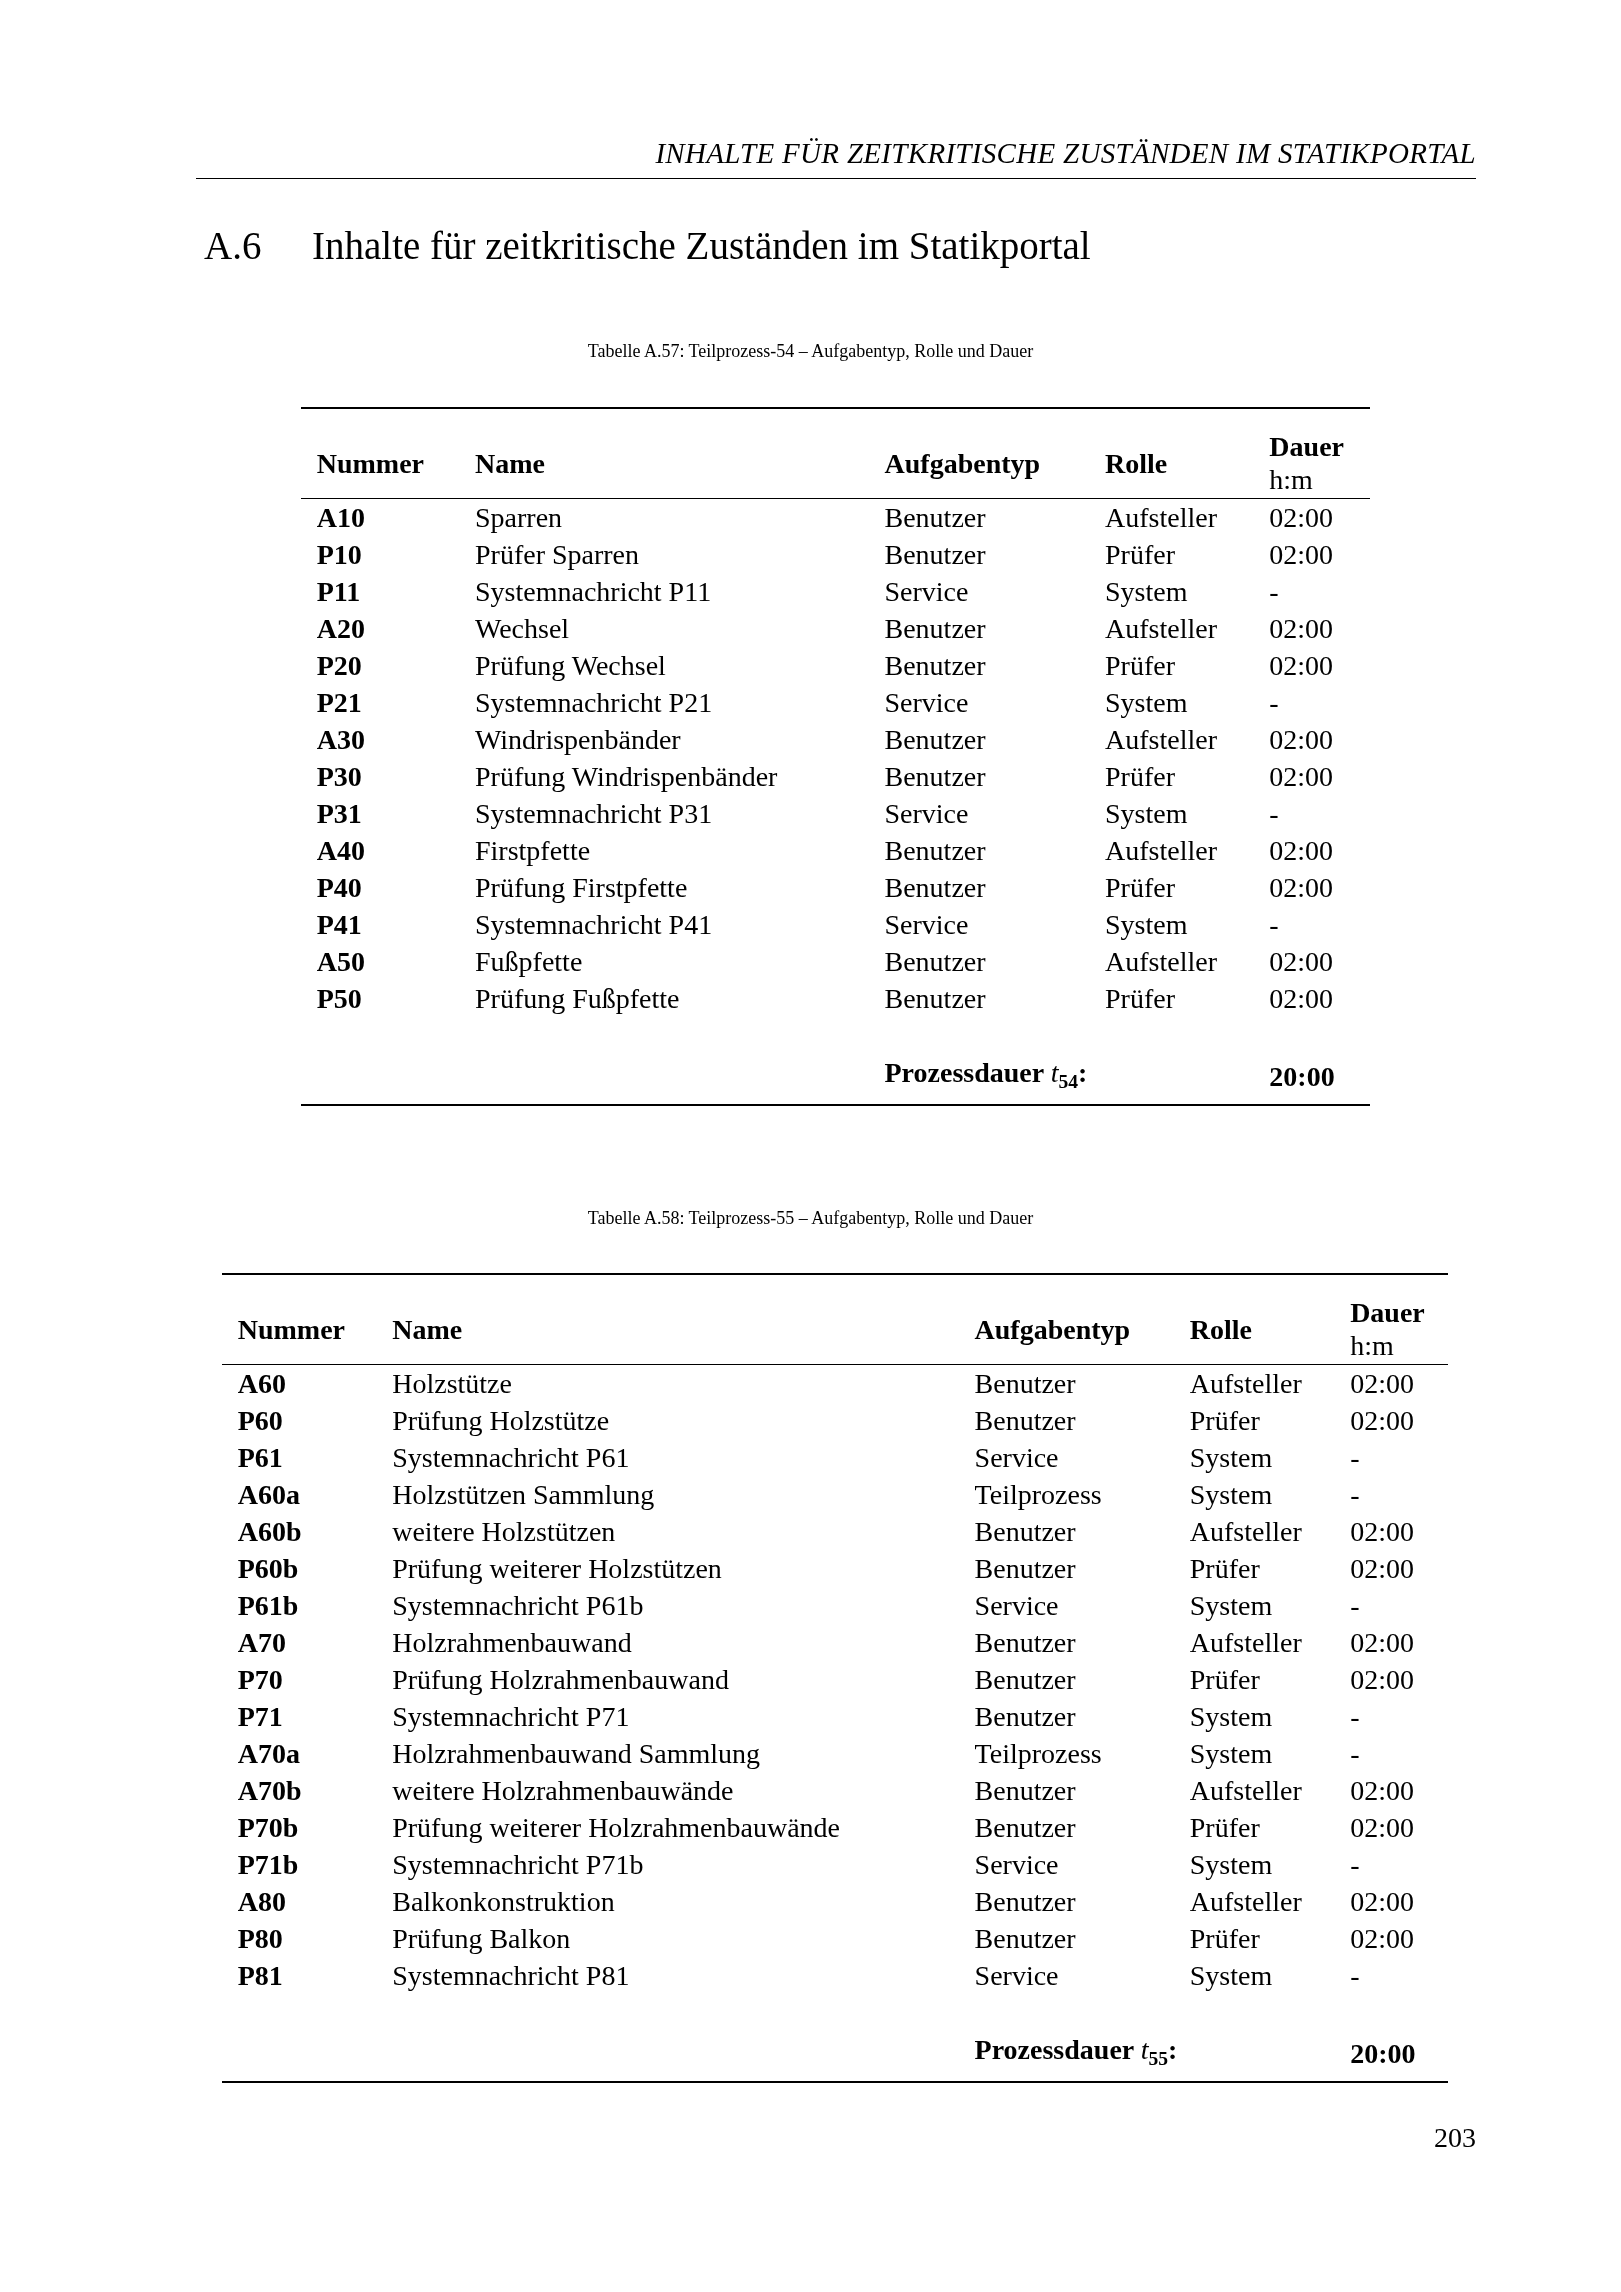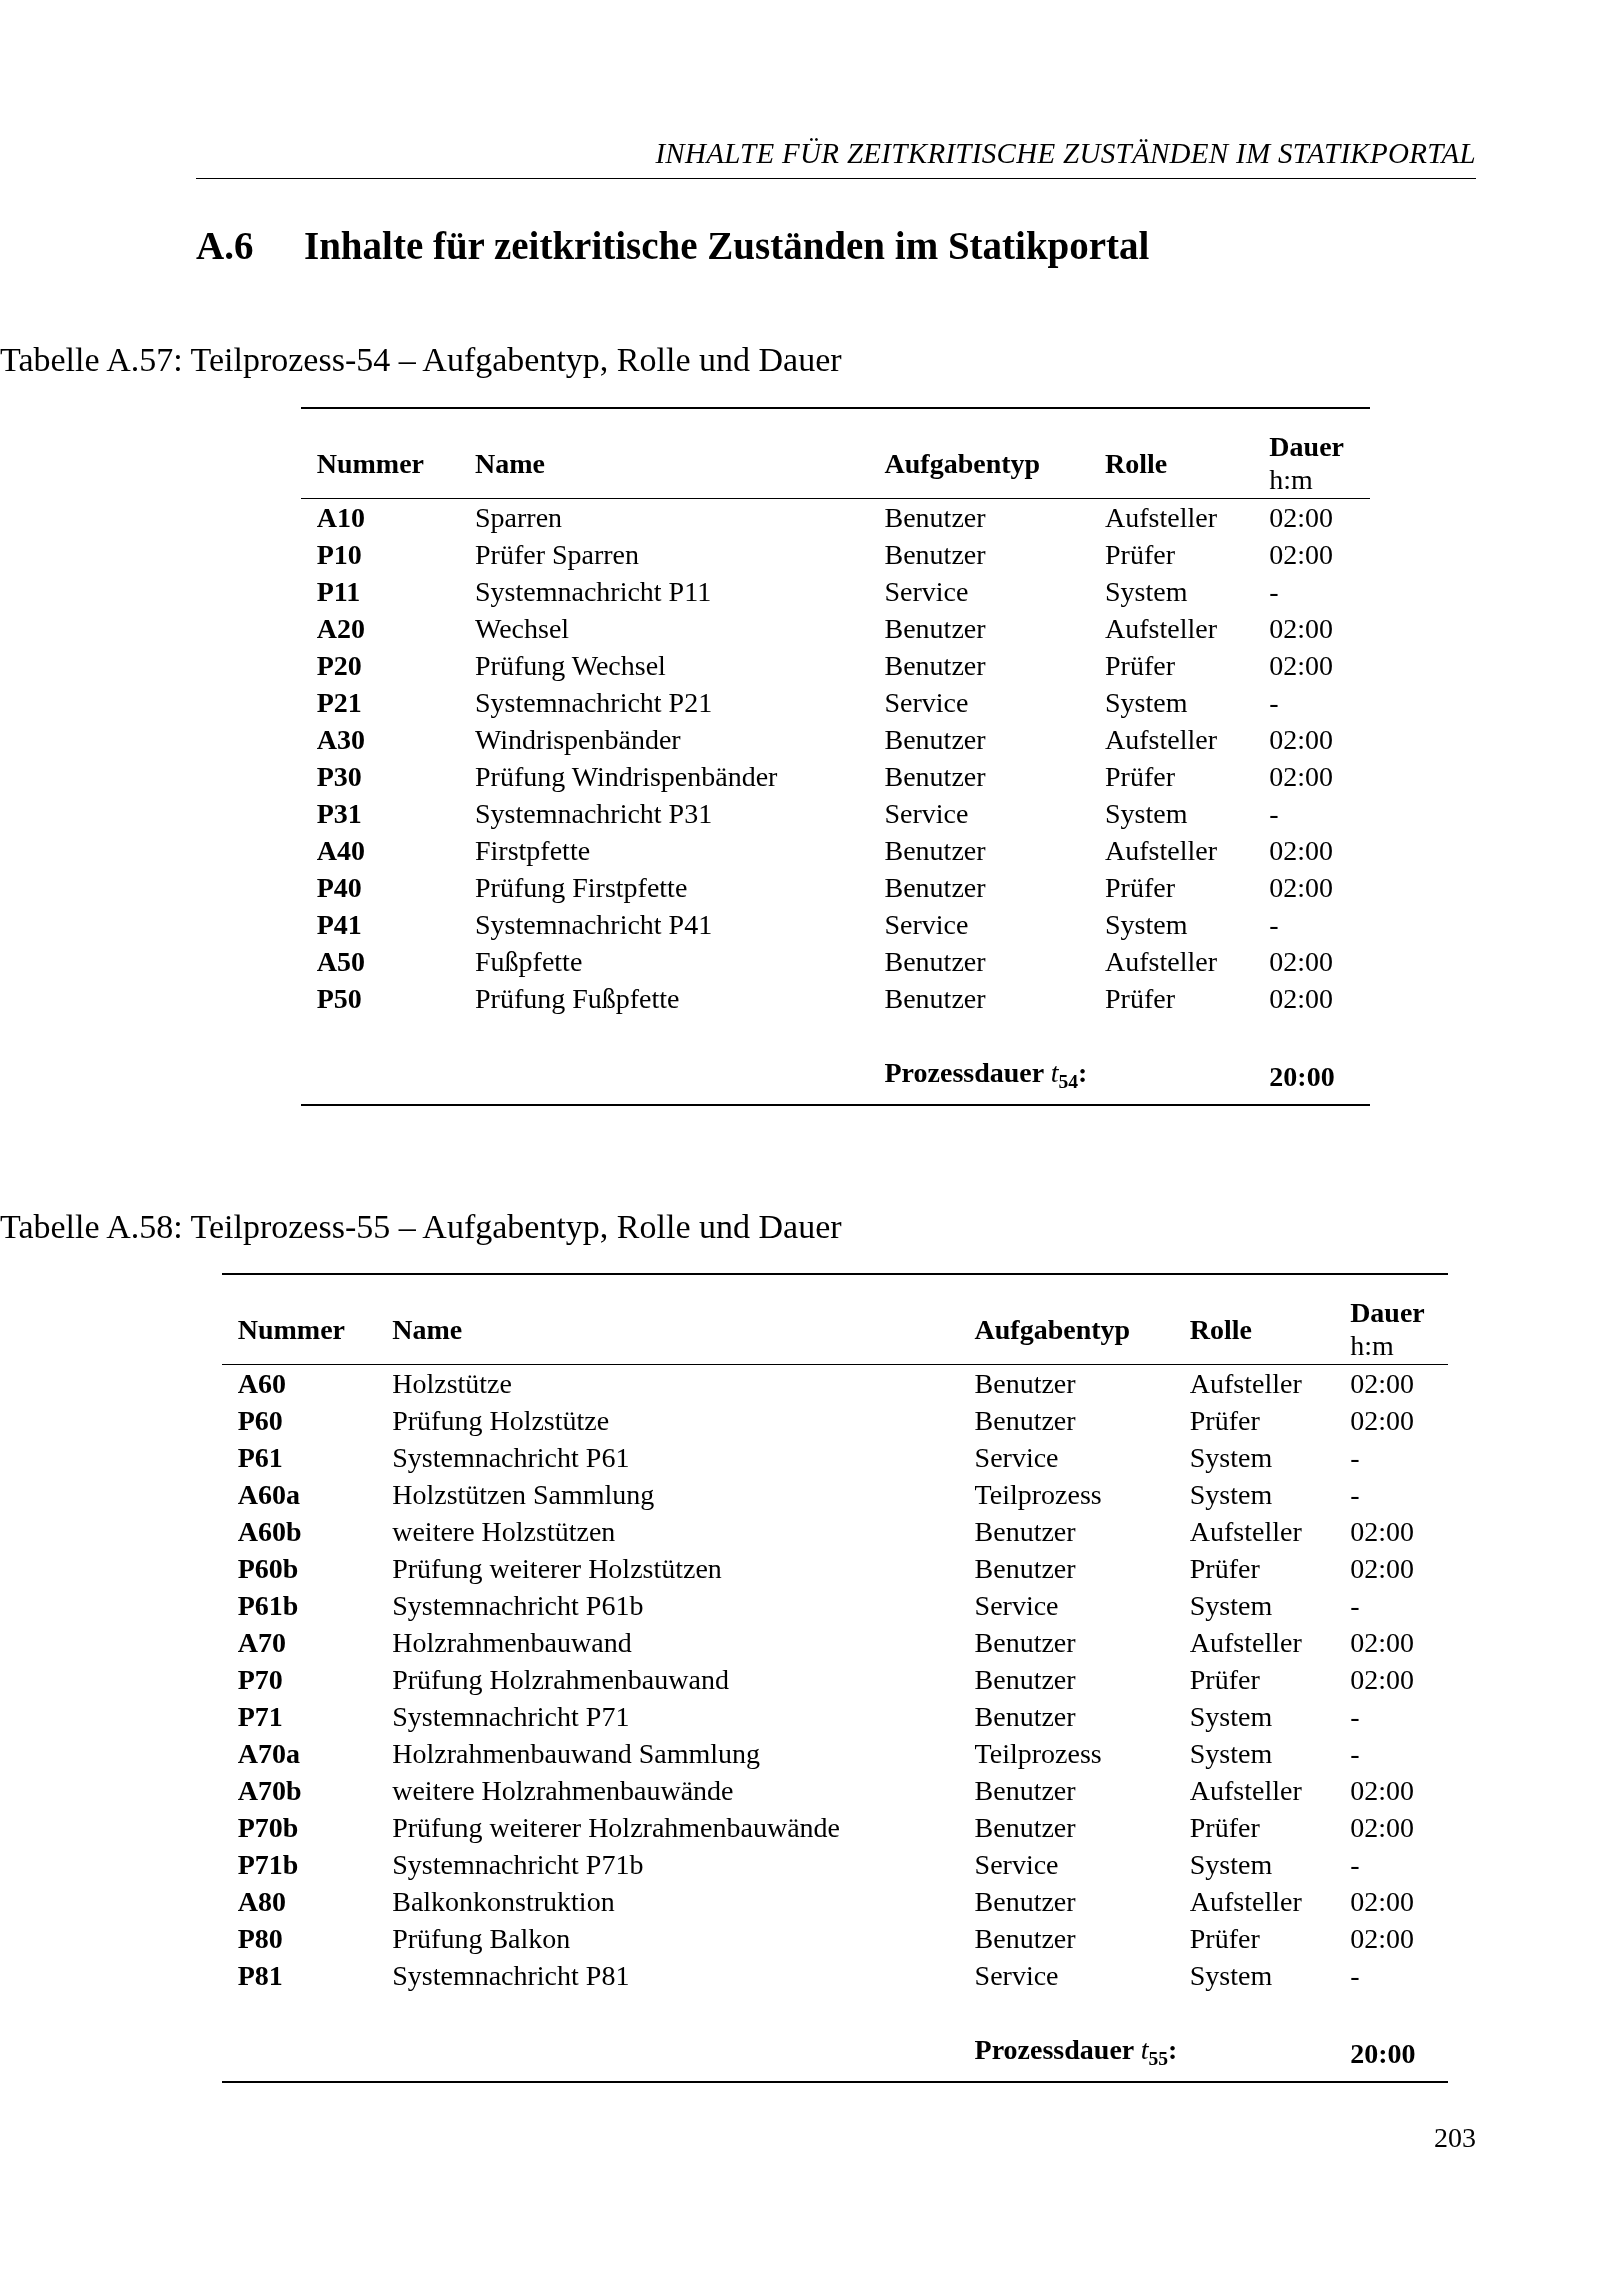--- a/index.html
+++ b/index.html
@@ -1,23 +1,23 @@
 <!DOCTYPE html>
 <html><head>
 <meta charset="utf-8">
 <style>
   html, body { margin:0; padding:0; background:#fff; }
   body { width:1621px; height:2293px; position:relative; overflow:hidden;
          font-family:"Liberation Serif","DejaVu Serif",serif; color:#000; }
   .running-head { position:absolute; left:196px; right:145px; top:137px;
          font-style:italic; font-size:29px; text-align:right; letter-spacing:0.3px; }
   .head-rule { position:absolute; left:196px; right:145px; top:178px; border-top:1.5px solid #000; }
-  .section-title { position:absolute; left:196px; top:223px; font-size:39px; font-weight:bold; }
+  .section-title { position:absolute; left:204px; top:223px; font-size:39px; font-weight:normal; }
   .section-title .num { display:inline-block; width:108px; }
-  .caption { position:absolute; left:0; width:1621px; font-size:34px; }
+  .caption { position:absolute; left:0; width:1621px; text-align:center; font-size:18px; }
   table.tab { position:absolute; border-collapse:collapse; font-size:28px; }
   table.tab td, table.tab th { padding:0 0 0 15.7px; white-space:nowrap; line-height:37px; vertical-align:middle; }
   table.tab th { font-weight:bold; text-align:left; }
   table.tab .hm { font-weight:normal; display:block; line-height:33px; }
   table.tab th.dauer { line-height:33px; padding-top:21px; padding-bottom:2px; }
   table.tab thead tr { border-top:2.9px solid #000; border-bottom:1.5px solid #000; }
   table.tab thead th { padding-top:23px; padding-bottom:3.9px; }
   table.tab tfoot tr { border-bottom:2.9px solid #000; }
   table.tab tfoot td { padding-top:37px; padding-bottom:3.9px; font-weight:bold; }
   td.nummer { font-weight:bold; }

